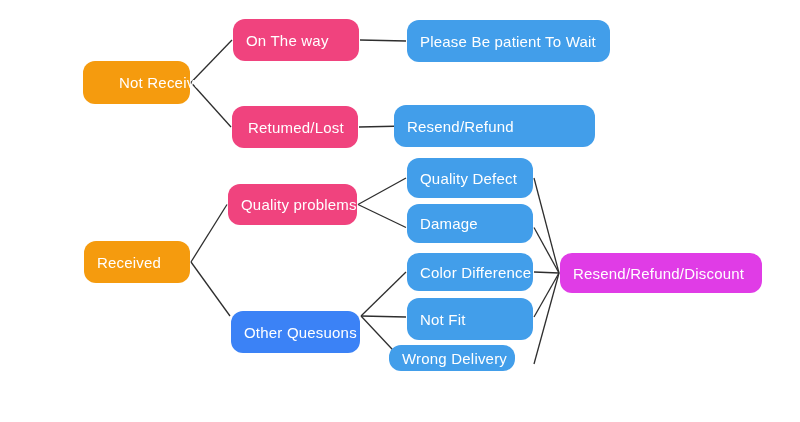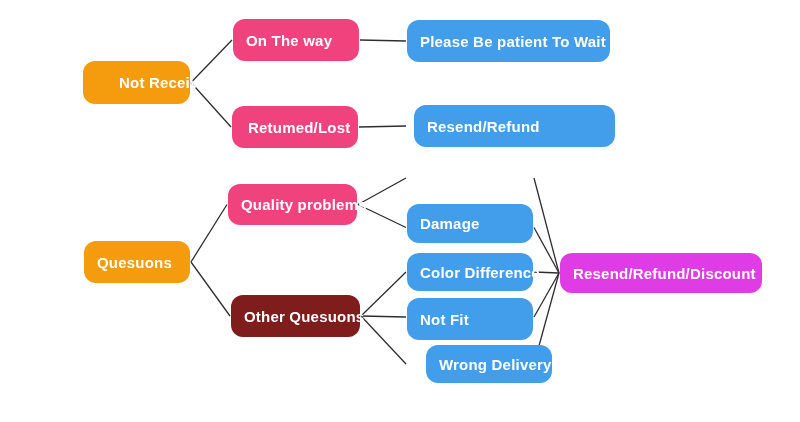--- a/index.html
+++ b/index.html
@@ -21,42 +21,42 @@
     top: 0;
     width: 800px;
     height: 422px;
     pointer-events: none;
   }
   .node {
     position: absolute;
     box-sizing: border-box;
     border-radius: 12px;
     color: #ffffff;
-    font-weight: bold;
+    font-weight: normal;
     font-size: 15px;
     display: flex;
     align-items: center;
     padding: 0 13px;
     white-space: nowrap;
     letter-spacing: 0.2px;
   }
   
   #not-received            { left:  83px; top:  61px; width: 107px; height: 43px; }
   #on-the-way              { left: 233px; top:  19px; width: 126px; height: 42px; }
   #please-wait             { left: 407px; top:  20px; width: 203px; height: 42px; }
   #returned-lost           { left: 232px; top: 106px; width: 126px; height: 42px; }
-  #resend-refund           { left: 414px; top: 105px; width: 201px; height: 42px; }
+  #resend-refund           { left: 394px; top: 105px; width: 201px; height: 42px; }
   #received                { left:  84px; top: 241px; width: 106px; height: 42px; }
   #quality-problems        { left: 228px; top: 184px; width: 129px; height: 41px; }
   #other-questions         { left: 231px; top: 295px; width: 129px; height: 42px; }
   #quality-defect          { left: 407px; top: 158px; width: 126px; height: 40px; }
   #damage                  { left: 407px; top: 204px; width: 126px; height: 39px; }
   #color-difference        { left: 407px; top: 253px; width: 126px; height: 38px; }
   #not-fit                 { left: 407px; top: 298px; width: 126px; height: 42px; }
-  #wrong-delivery          { left: 426px; top: 345px; width: 126px; height: 38px; }
+  #wrong-delivery          { left: 389px; top: 345px; width: 126px; height: 26px; }
   #resend-refund-discount  { left: 560px; top: 253px; width: 202px; height: 40px; }
 </style>
 </head>
 <body>
 
 <div id="canvas">
   <svg id="edges" viewBox="0 0 800 422" xmlns="http://www.w3.org/2000/svg">
       <line x1="191" y1="82.5" x2="232" y2="40" stroke="#2E2E2E" stroke-width="1.3"></line>
       <line x1="191" y1="82.5" x2="231" y2="127" stroke="#2E2E2E" stroke-width="1.3"></line>
       <line x1="360" y1="40" x2="406" y2="41" stroke="#2E2E2E" stroke-width="1.3"></line>
@@ -78,26 +78,27 @@
   <div class="node" id="not-received" style="background: rgb(245, 155, 14); padding-left: 36px;">Not Received</div>
 
   <div class="node" id="on-the-way" style="background: rgb(240, 67, 126);">On The way</div>
 
   <div class="node" id="please-wait" style="background: rgb(66, 158, 234);">Please Be patient To Wait</div>
 
   <div class="node" id="returned-lost" style="background: rgb(240, 67, 126); padding-left: 16px;">Retumed/Lost</div>
 
   <div class="node" id="resend-refund" style="background: rgb(66, 158, 234);">Resend/Refund</div>
 
-  <div class="node" id="received" style="background: rgb(245, 155, 14);">Quesuons</div>
+  <div class="node" id="received" style="background: rgb(245, 155, 14);">Received</div>
 
   <div class="node" id="quality-problems" style="background: rgb(240, 67, 126);">Quality problems</div>
 
-  <div class="node" id="other-questions" style="background: #7f1d1d;">Other Quesuons</div>
+  <div class="node" id="other-questions" style="background: #3b82f6; margin-top: 16px;">Other Quesuons</div>
 
+  <div class="node" id="quality-defect" style="background: rgb(66, 158, 234);">Quality Defect</div>
 
   <div class="node" id="damage" style="background: rgb(66, 158, 234);">Damage</div>
 
   <div class="node" id="color-difference" style="background: rgb(66, 158, 234);">Color Difference</div>
 
   <div class="node" id="not-fit" style="background: rgb(66, 158, 234);">Not Fit</div>
 
   <div class="node" id="wrong-delivery" style="background: rgb(66, 158, 234);">Wrong Delivery</div>
 
   <div class="node" id="resend-refund-discount" style="background: rgb(224, 60, 230);">Resend/Refund/Discount</div>

